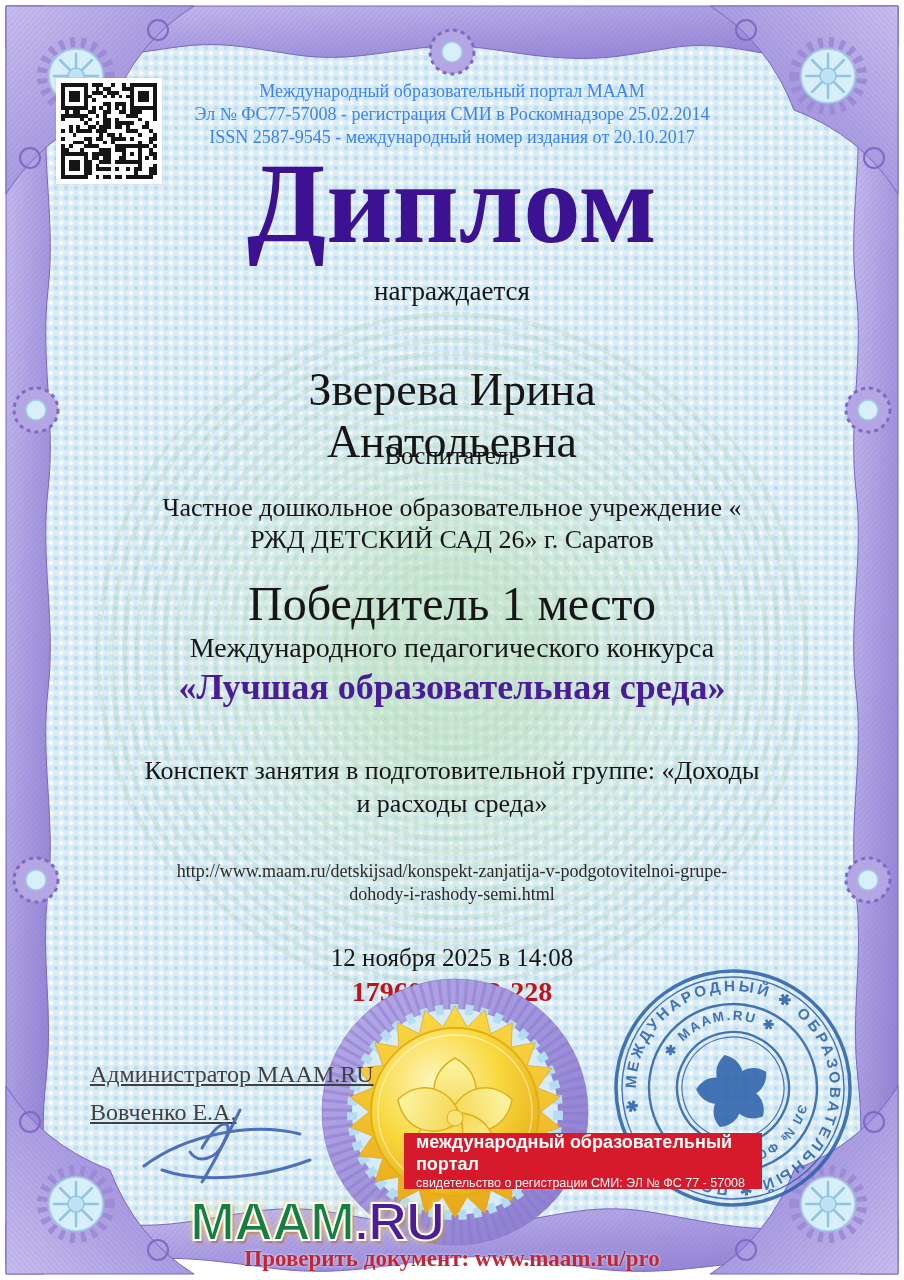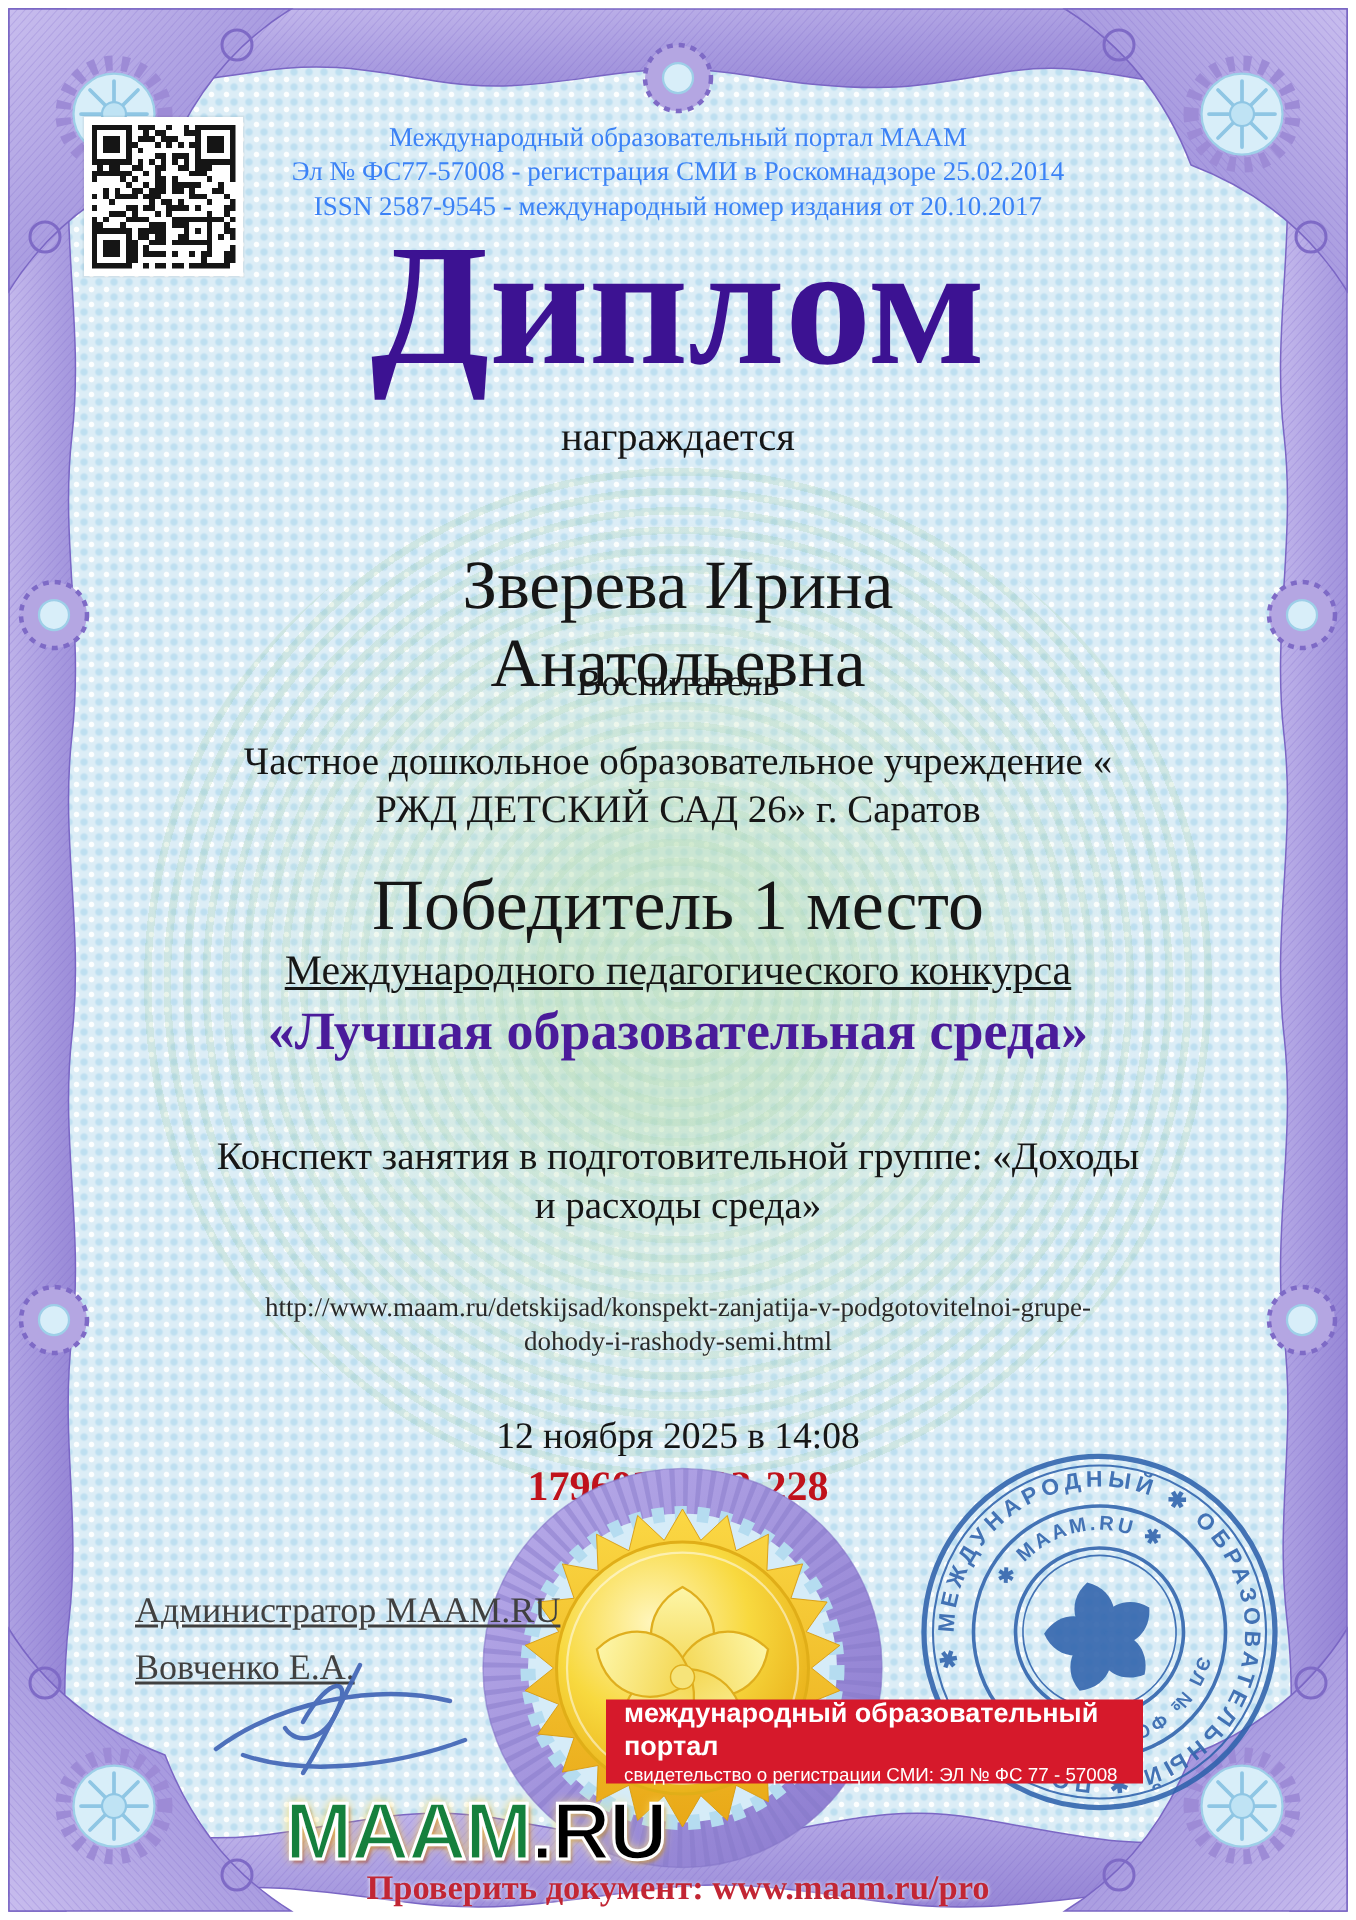--- a/index.html
+++ b/index.html
@@ -26,21 +26,21 @@
   .content{position:absolute;inset:0;z-index:3;}
   .c{position:absolute;left:0;right:0;text-align:center;color:#161616;}
 
   .hdr{top:80px;font-size:18px;line-height:23px;color:#3b82f6;}
   .title{top:140px;font-size:115px;line-height:1.12;font-weight:700;color:#3c1292;}
   .subtitle{top:276px;font-size:27px;}
   .name{top:336px;font-size:46px;line-height:1.12;margin-top:28px;}
   .role{top:442px;font-size:25px;}
   .inst{top:492px;font-size:26px;line-height:1.22;}
   .result{top:576px;font-size:48px;}
-  .level{top:632px;font-size:28px;text-decoration:underline;}
+  .level{top:632px;font-size:28px;}
   .contest{top:666px;font-size:36px;font-weight:700;color:#4a1b9a;}
   .work{top:754px;font-size:26px;line-height:1.28;}
   .url{top:860px;font-size:18px;line-height:1.28;color:#2a2a2a;}
   .date{top:944px;font-size:25px;}
   .number{top:976px;font-size:28px;font-weight:700;color:#c0121b;}
 
   .sig-block{position:absolute;left:90px;top:1056px;z-index:4;font-size:24px;color:#404040;line-height:36px;text-decoration:underline;}
   .sig-block div{margin-bottom:2px;}
   .signature{position:absolute;left:132px;top:1104px;z-index:4;}
 
@@ -52,21 +52,21 @@
   .banner{position:absolute;left:404px;top:1133px;width:358px;height:56px;background:#d6192b;z-index:5;
     color:#fff;font-family:"Liberation Sans",sans-serif;display:flex;flex-direction:column;justify-content:center;
     padding-left:12px;box-sizing:border-box;}
   .banner .b1{font-size:18px;font-weight:700;line-height:22px;}
   .banner .b2{font-size:12.5px;line-height:16px;}
 
   .logo{position:absolute;left:190px;top:1190px;z-index:6;font-family:"Liberation Sans",sans-serif;
     font-weight:700;font-size:54px;letter-spacing:-1px;line-height:62px;white-space:nowrap;}
   .logo .m{color:#15803d;-webkit-text-stroke:2px #ffffff;
     text-shadow:0 0 7px rgba(255,214,66,.95), 2px 3px 2px rgba(140,20,20,.45);}
-  .logo .ru{color:#000000;-webkit-text-stroke:2px #ffffff;
+  .logo .ru{color:#4c1d95;-webkit-text-stroke:2px #ffffff;
     text-shadow:0 0 7px rgba(255,230,120,.95), 2px 3px 2px rgba(160,90,10,.45);}
 
   .verify{top:1246px;font-size:23px;font-weight:700;color:#c22634;z-index:7;
     text-shadow:0 0 3px rgba(255,255,255,.85);}
 </style>
 </head>
 <body>
 
 <div class="page">
 

